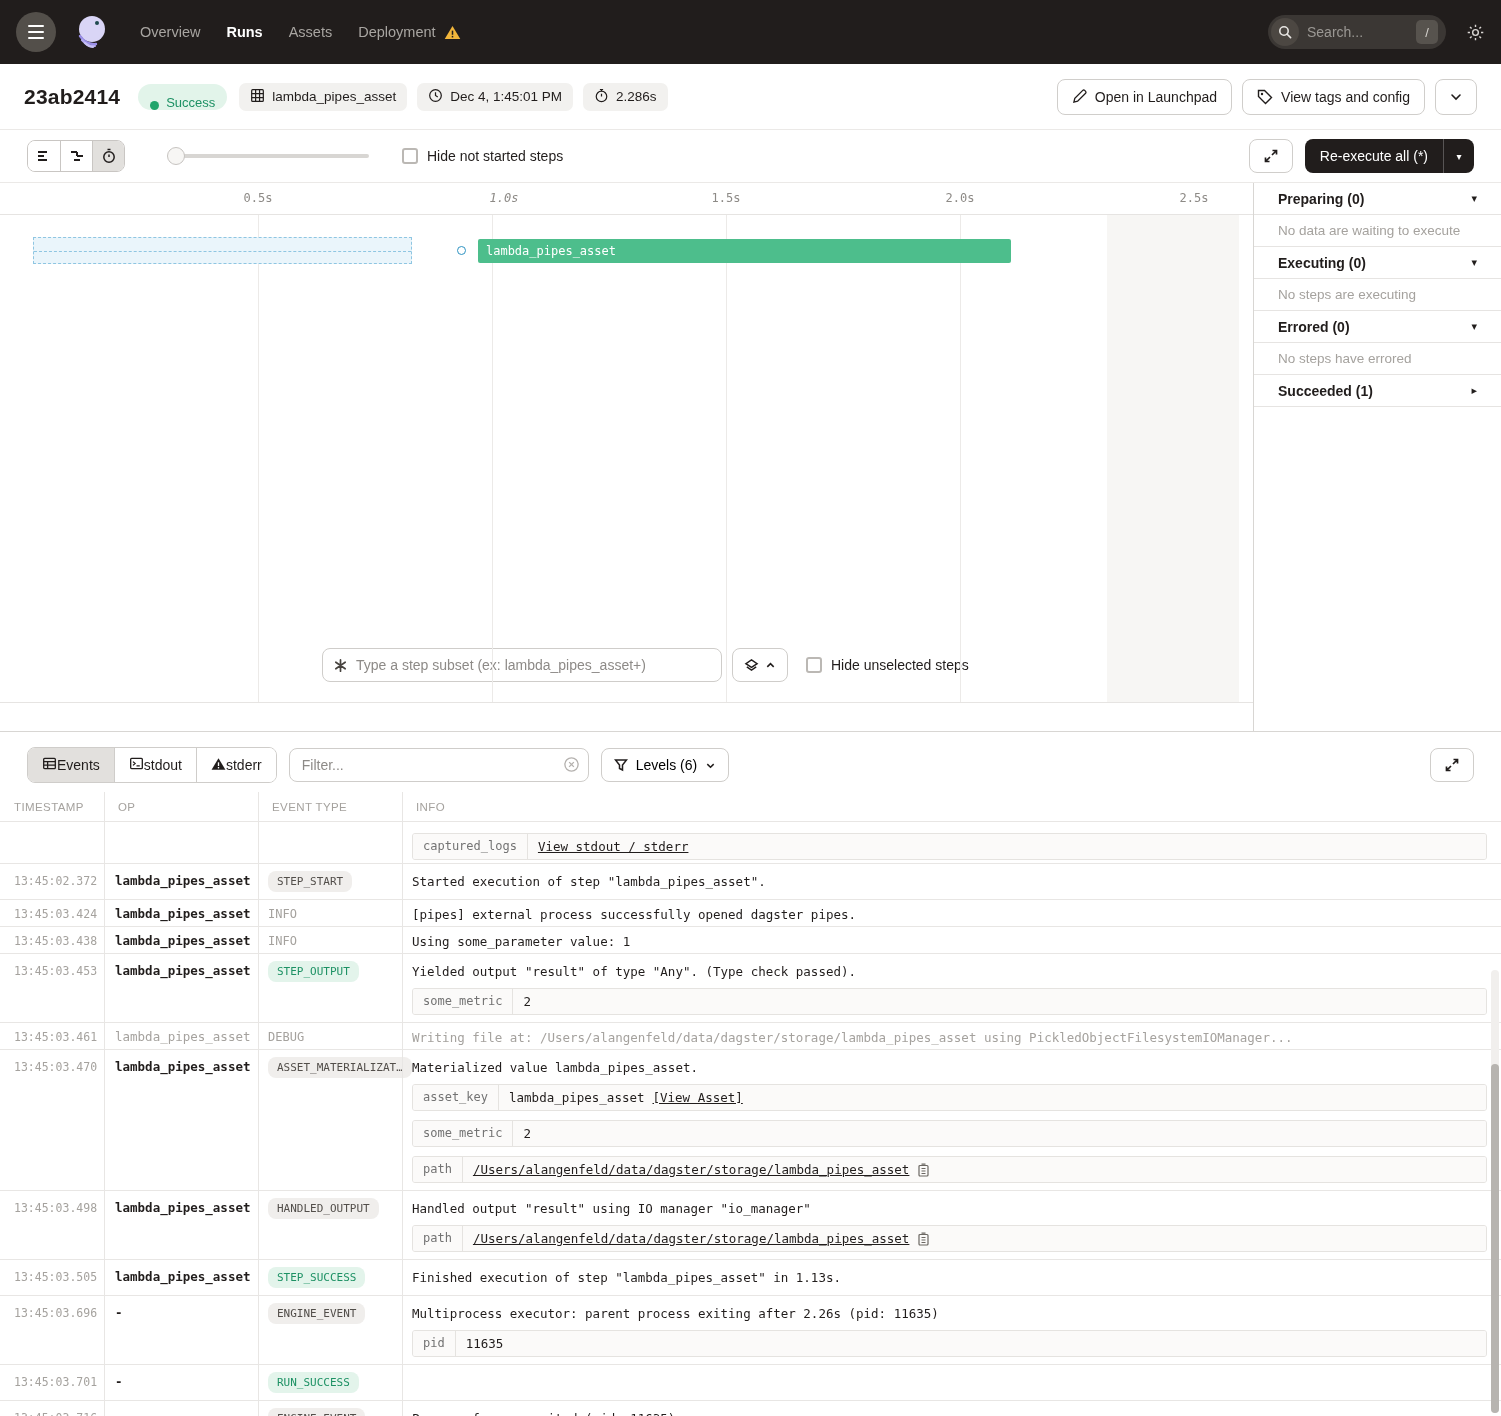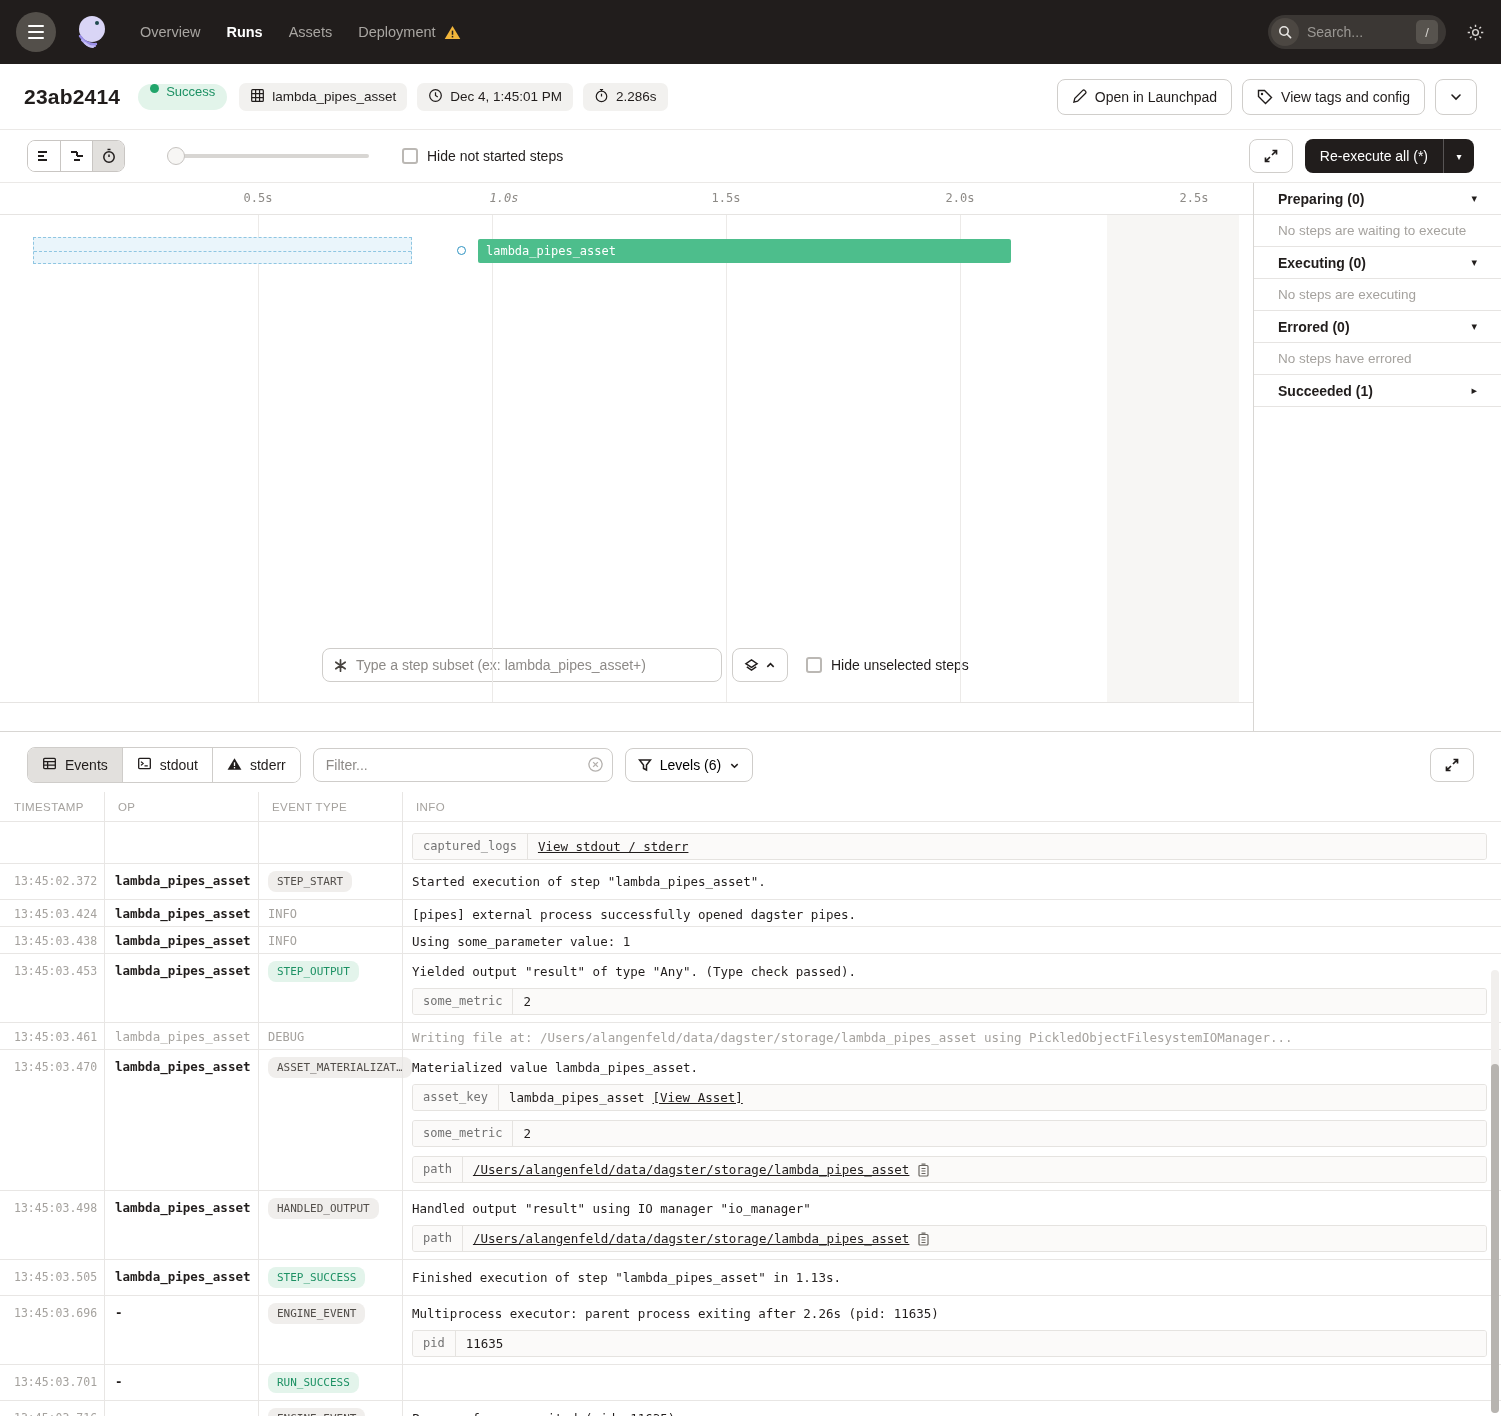--- a/index.html
+++ b/index.html
@@ -17,21 +17,21 @@
   .search-pill { width:178px; height:34px; background:#3B3734; border-radius:17px; display:flex; align-items:center; padding:0 8px 0 3px; gap:8px; }
   .search-circle { width:28px; height:28px; border-radius:50%; background:#4C4742; display:flex; align-items:center; justify-content:center; }
   .search-pill input { flex:1; background:transparent; border:none; outline:none; color:#eab308; font-size:14px; min-width:0; }
   .search-pill input::placeholder { color:#9B9894; }
   .kbd { background:#57534E; color:#D6D3CF; border-radius:5px; font-size:13px; width:22px; height:24px; display:flex; align-items:center; justify-content:center; }
   .gear-btn { background:none; border:none; margin-left:6px; cursor:pointer; display:flex; }
 
   
   .run-header { height:66px; background:#fff; border-bottom:1px solid #EBE9E7; display:flex; align-items:center; padding:0 24px; gap:12px; }
   .run-id { font-size:21px; font-weight:700; letter-spacing:.2px; margin-right:6px; }
-  .success-pill { display:flex; align-items:flex-start; gap:7px; background:#E2F4EA; border-radius:13px; height:26px; padding:0 12px; }
+  .success-pill { display:flex; align-items:flex-end; gap:7px; background:#E2F4EA; border-radius:13px; height:26px; padding:0 12px; }
   .success-pill .dot { width:9px; height:9px; border-radius:50%; background:#21A56B; }
   .success-pill span { color:#1D9164; font-size:13px; }
   .run-tag { display:flex; align-items:center; gap:7px; background:#F2F1EF; border-radius:7px; height:28px; padding:0 11px; font-size:13.5px; color:#211D1C; }
   .header-actions { margin-left:auto; display:flex; align-items:center; gap:10px; }
   .btn-outline { display:flex; align-items:center; gap:8px; height:36px; border:1px solid #D0CECB; border-radius:8px; background:#fff; padding:0 14px; font-size:14px; color:#211D1C; cursor:pointer; font-family:inherit; }
   .btn-outline.icon-only { padding:0 13px; }
 
   
   .toolbar { height:53px; display:flex; align-items:center; padding:0 27px; gap:0; border-bottom:1px solid #EBE9E7; }
   .segmented { display:flex; border:1px solid #C9C6C3; border-radius:8px; overflow:hidden; background:#fff; }
@@ -72,21 +72,21 @@
   .sb-row { border-bottom:1px solid #E6E4E2; padding:0 24px; display:flex; align-items:center; }
   .sb-header { height:32px; justify-content:space-between; cursor:pointer; }
   .sb-header .sb-label { font-size:14px; font-weight:700; color:#211D1C; }
   .sb-caret { font-size:11px; color:#211D1C; }
   .sb-empty { height:32px; font-size:13.5px; color:#A5A29E; }
 
   
   .log-panel { height:685px; border-top:1px solid #D8D6D3; position:relative; background:#fff; display:flex; flex-direction:column; }
   .log-toolbar { height:50px; display:flex; align-items:center; padding:0 27px 0 27px; gap:12px; flex:none; margin-top:8px; }
   .log-tabs { display:flex; border:1px solid #CFCDCA; border-radius:8px; overflow:hidden; }
-  .log-tab { display:flex; align-items:center; gap:8px; height:34px; padding:0 14px; background:#fff; border:none; font-size:14px; color:#211D1C; cursor:pointer; font-family:inherit; }
+  .log-tab { display:flex; align-items:center; gap:0; height:34px; padding:0 14px; background:#fff; border:none; font-size:14px; color:#211D1C; cursor:pointer; font-family:inherit; }
   .log-tab + .log-tab { border-left:1px solid #CFCDCA; }
   .log-tab.active { background:#E2E0DD; }
   .filter-wrap { position:relative; }
   .filter-wrap input { width:300px; height:34px; border:1px solid #CFCDCA; border-radius:8px; padding:0 34px 0 12px; font-size:14px; outline:none; }
   .filter-wrap input::placeholder { color:#8D8A87; }
   .filter-clear { position:absolute; right:9px; top:8px; cursor:pointer; display:flex; }
   .levels-btn { display:flex; align-items:center; gap:8px; height:34px; border:1px solid #CFCDCA; border-radius:8px; background:#fff; padding:0 12px; font-size:14px; cursor:pointer; font-family:inherit; }
   .log-toolbar .spacer { flex:1; }
 
   .events-table { flex:1; position:relative; margin-top:2px; overflow:hidden; }
@@ -293,21 +293,21 @@
         <div class="waitbox" style="left: 33.36px; width: 379.08px; top: 22px; height: 27px;"></div>
         <div class="step-marker" style="left: 456.9px; top: 31px;"></div>
         <div class="gantt-bar" style="left: 477.96px; width: 533.52px; top: 24px; background: rgb(77, 190, 140);">lambda_pipes_asset</div>
       </div>
   </div>
   <aside class="sidebar" id="run-sidebar">
       <div class="sb-row sb-header">
         <span class="sb-label">Preparing (0)</span>
         <span class="sb-caret">▾</span>
       </div>
-      <div class="sb-row sb-empty">No steps are waiting to execute</div>
+      <div class="sb-row sb-empty">No data are waiting to execute</div>
       <div class="sb-row sb-header">
         <span class="sb-label">Executing (0)</span>
         <span class="sb-caret">▾</span>
       </div>
       <div class="sb-row sb-empty">No steps are executing</div>
       <div class="sb-row sb-header">
         <span class="sb-label">Errored (0)</span>
         <span class="sb-caret">▾</span>
       </div>
       <div class="sb-row sb-empty">No steps have errored</div>

